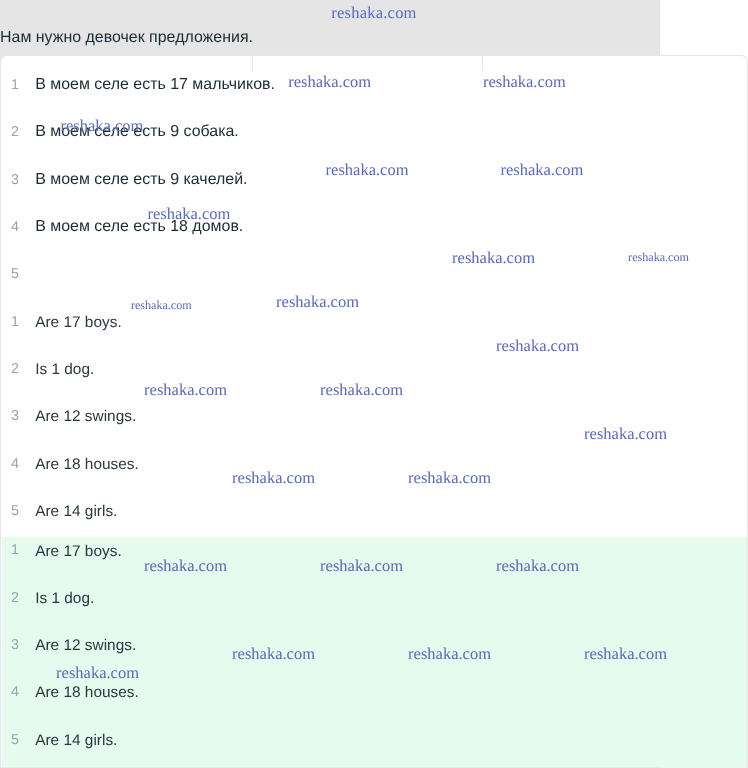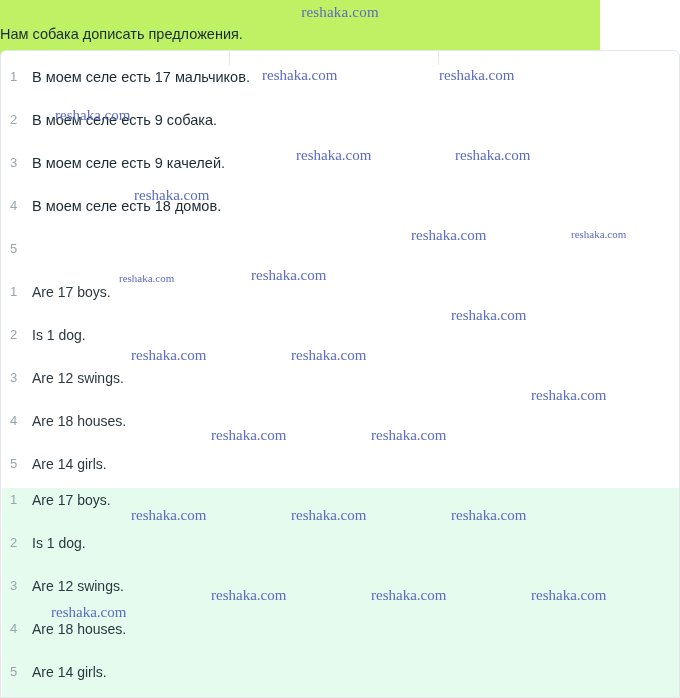--- a/index.html
+++ b/index.html
@@ -9,21 +9,21 @@
     width: 680px;
     height: 698px;
     background: #ffffff;
     font-family: "Liberation Sans", sans-serif;
     overflow: hidden;
   }
   #page {
     position: relative;
     width: 600px;
     height: 698px;
-    background: #bef264;
+    background: #e5e5e5;
   }
 
   
   .brand-top {
     position: absolute;
     top: 4px;
     left: 0;
     width: 680px;
     text-align: center;
     font-family: "Liberation Serif", serif;
@@ -126,21 +126,21 @@
     pointer-events: none;
   }
 </style>
 </head>
 <body>
 
 <div id="page">
 
   <div class="brand-top">reshaka.com</div>
 
-  <div class="intro">Нам собака дописать предложения.</div>
+  <div class="intro">Нам нужно девочек предложения.</div>
 
   <div class="panel">
     <div class="tabbar">
       <div class="tab-divider tab-d1"></div>
       <div class="tab-divider tab-d2"></div>
     </div>
 
     <div class="green-block"></div>
 
     <div class="lines">

